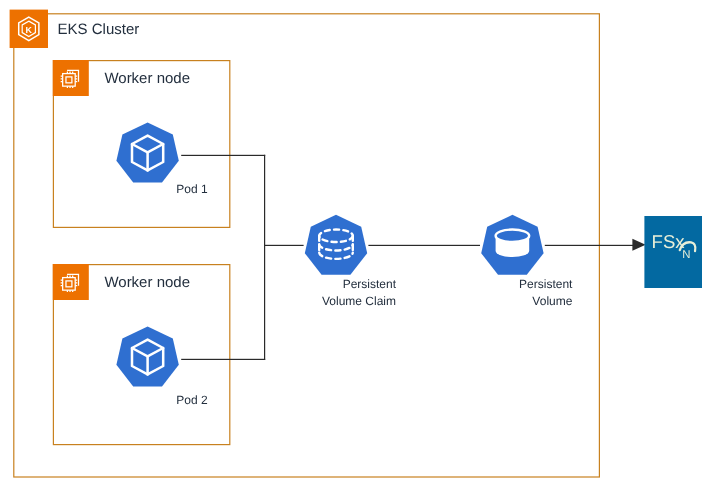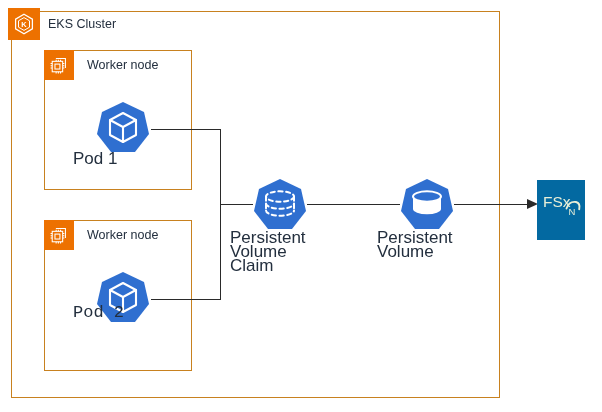--- a/index.html
+++ b/index.html
@@ -47,28 +47,28 @@
 
   
   .k8s-node{position:absolute;width:56px;height:56px;}
   #pod-1-node{left:95px;top:100px;}
   #pod-2-node{left:95px;top:270px;}
   #pvc-node{left:252px;top:177px;}
   #pv-node{left:399px;top:177px;}
 
   .node-label{
     position:absolute;
-    font-size:17px;
+    font-size:10px;
     color:#232f3e;
-    text-align:left;
+    text-align:right;
     line-height:14px;
     white-space:pre-line;
   }
   #pod-1-label{left:73px;top:152px;width:100px;}
-  #pod-2-label{left:73px;top:306px;width:100px;font-family:Liberation Mono, monospace;}
+  #pod-2-label{left:73px;top:328px;width:100px;}
   #pvc-label{left:230px;top:231px;width:100px;}
   #pv-label{left:377px;top:231px;width:100px;}
 
   
   #fsx-node{
     position:absolute;left:537px;top:180px;width:48px;height:60px;
     background:#0369a1;
   }
 
   

